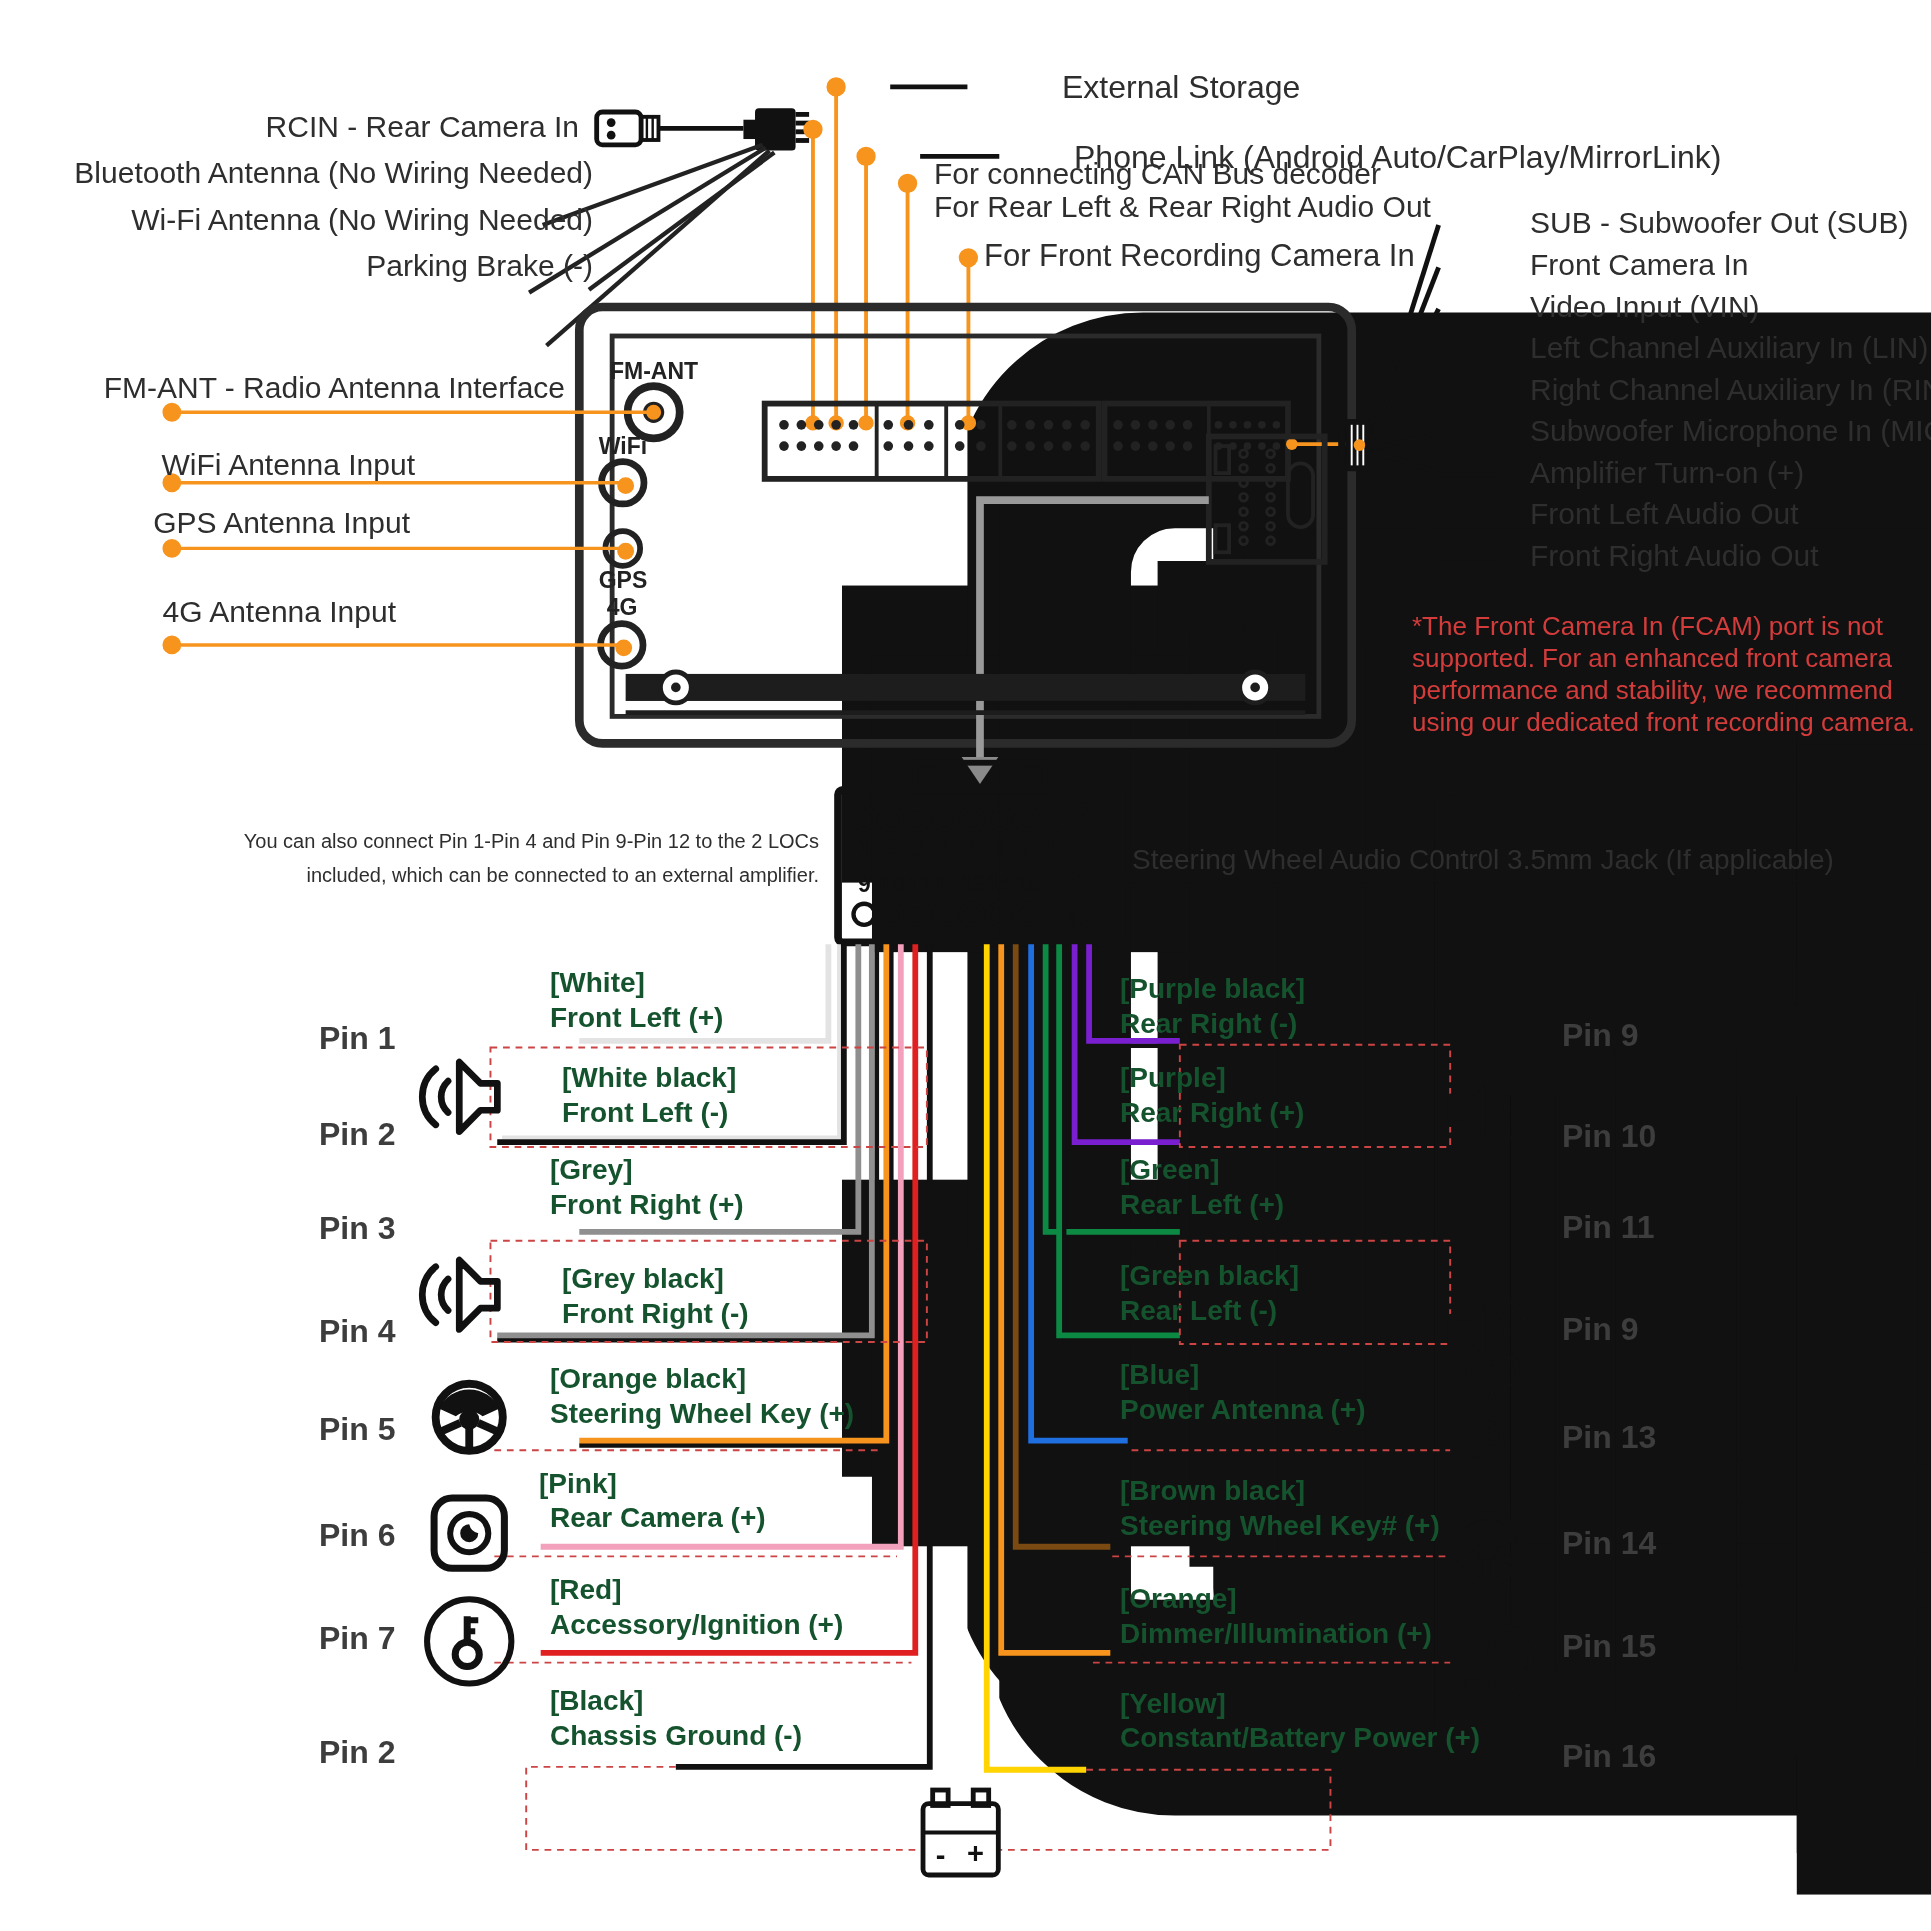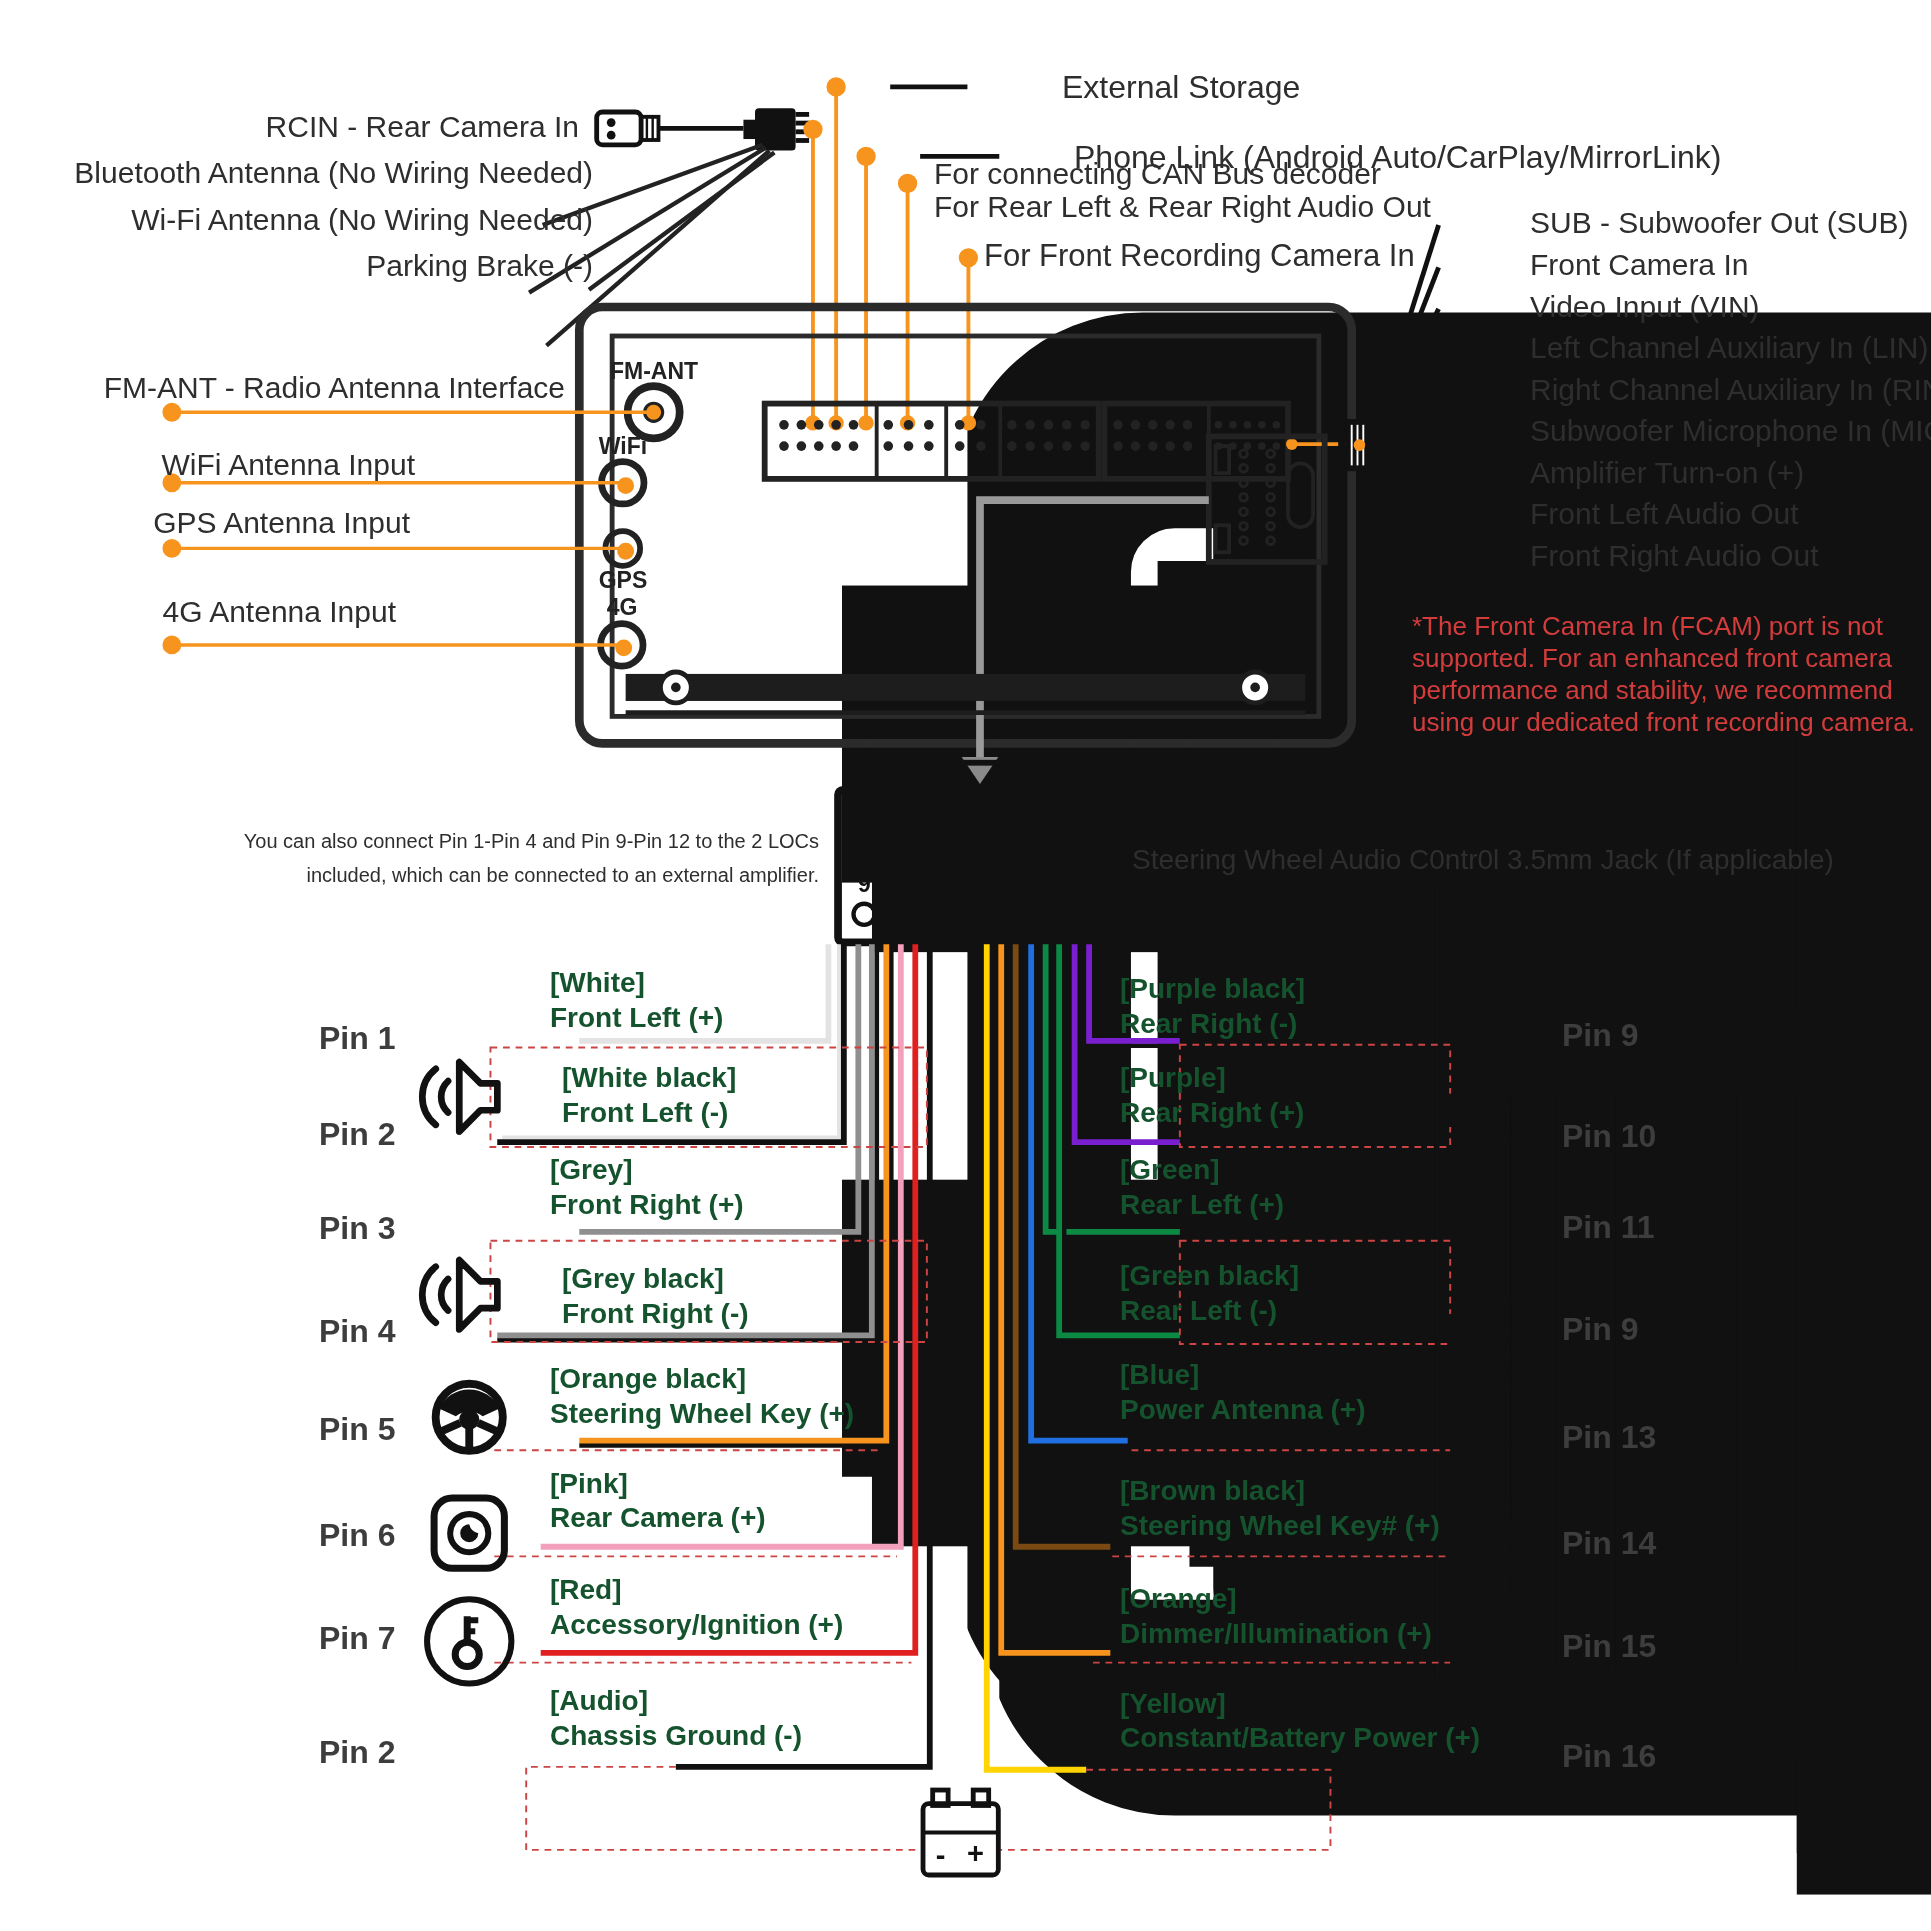--- a/index.html
+++ b/index.html
@@ -472,25 +472,25 @@
 <div class="t wl" style="left:550px;top:967px">[White]</div>
 <div class="t wl" style="left:550px;top:1002px">Front Left (+)</div>
 <div class="t wl" style="left:562px;top:1062px">[White black]</div>
 <div class="t wl" style="left:562px;top:1097px">Front Left (-)</div>
 <div class="t wl" style="left:550px;top:1154px">[Grey]</div>
 <div class="t wl" style="left:550px;top:1189px">Front Right (+)</div>
 <div class="t wl" style="left:562px;top:1263px">[Grey black]</div>
 <div class="t wl" style="left:562px;top:1298px">Front Right (-)</div>
 <div class="t wl" style="left:550px;top:1363px">[Orange black]</div>
 <div class="t wl" style="left:550px;top:1398px">Steering Wheel Key (+)</div>
-<div class="t wl" style="left:550px;top:1468px">[Pink]</div>
+<div class="t wl" style="left:539px;top:1468px">[Pink]</div>
 <div class="t wl" style="left:550px;top:1502px">Rear Camera (+)</div>
 <div class="t wl" style="left:550px;top:1574px">[Red]</div>
 <div class="t wl" style="left:550px;top:1609px">Accessory/Ignition (+)</div>
-<div class="t wl" style="left:550px;top:1685px">[Audio]</div>
+<div class="t wl" style="left:550px;top:1685px">[Black]</div>
 <div class="t wl" style="left:550px;top:1720px">Chassis Ground (-)</div>
 
 <div class="t wl" style="left:1120px;top:973px">[Purple black]</div>
 <div class="t wl" style="left:1120px;top:1008px">Rear Right (-)</div>
 <div class="t wl" style="left:1120px;top:1062px">[Purple]</div>
 <div class="t wl" style="left:1120px;top:1097px">Rear Right (+)</div>
 <div class="t wl" style="left:1120px;top:1154px">[Green]</div>
 <div class="t wl" style="left:1120px;top:1189px">Rear Left (+)</div>
 <div class="t wl" style="left:1120px;top:1260px">[Green black]</div>
 <div class="t wl" style="left:1120px;top:1295px">Rear Left (-)</div>

